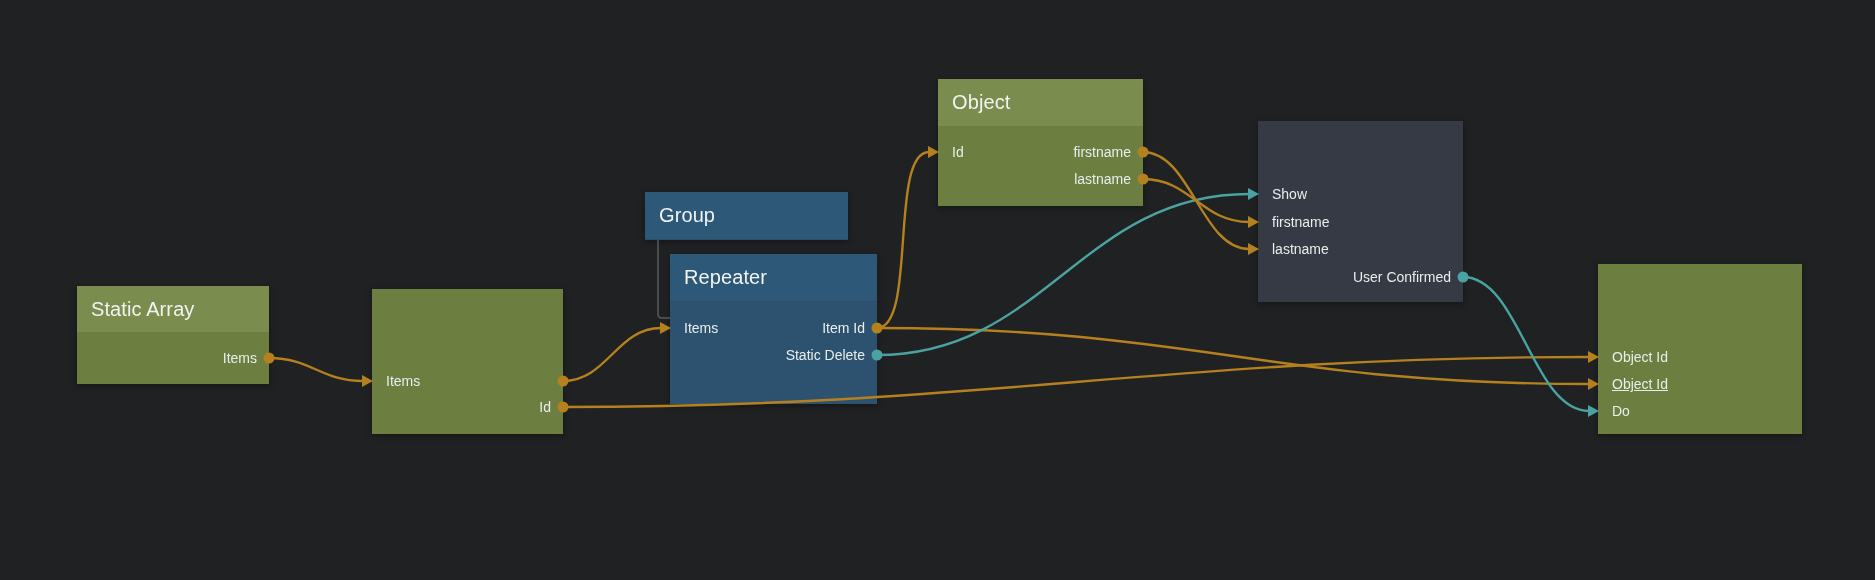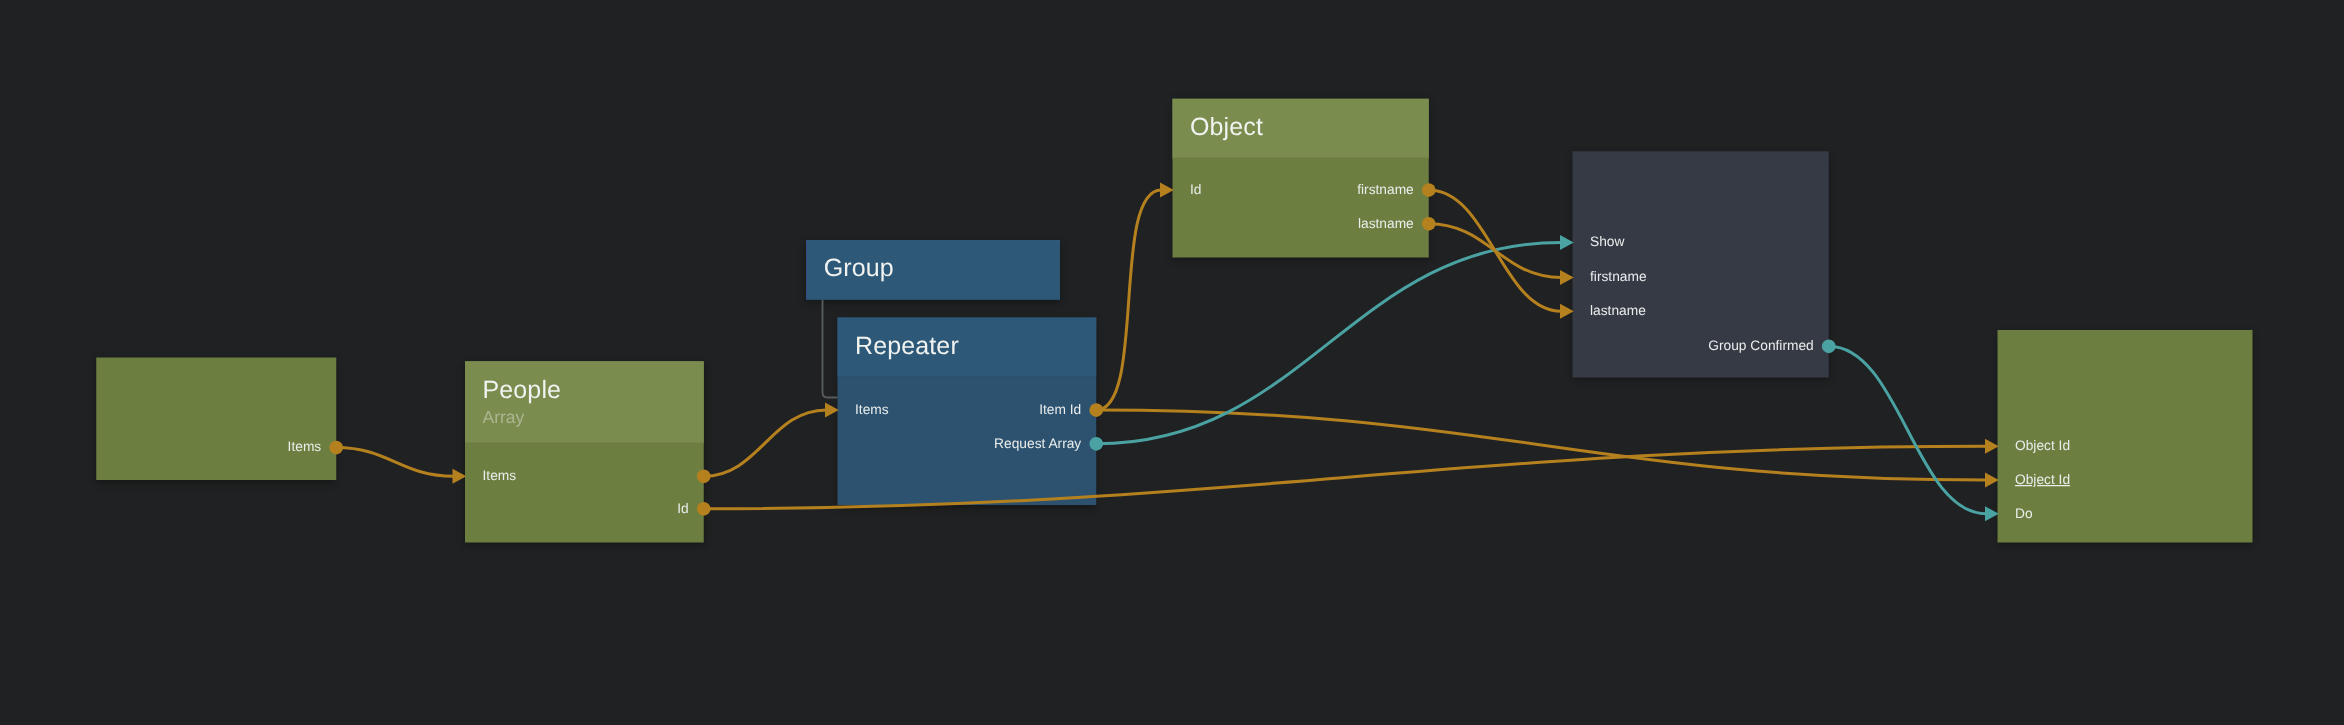--- a/index.html
+++ b/index.html
@@ -34,76 +34,75 @@
   }
   .node-subtitle {
     font-size: 14px;
     line-height: 21px;
     color: rgba(235,241,235,0.42);
   }
   .port-label {
     position: absolute;
     height: 20px;
     line-height: 20px;
-    font-size: 11px;
+    font-size: 14px;
     color: #e9edeb;
     white-space: nowrap;
   }
   .port-label.in  { left: 14px; }
   .port-label.out { right: 12px; text-align: right; }
   #wires {
     position: absolute;
     left: 0; top: 0;
     z-index: 3;
     pointer-events: none;
   }
   .nodes-layer { position: absolute; left: 0; top: 0; z-index: 1; }
 </style>
 </head>
 <body>
 
 <div id="canvas" style="background: rgb(32, 33, 34); width: 1875px; height: 580px;">
   <div class="nodes-layer">
       <div class="node" style="left: 77px; top: 286px; width: 192px; height: 98px; background: rgb(108, 127, 65);">
+        <div class="node-header" style="height: 47px; background: rgb(122, 140, 78);">
+          <div class="node-title">Static Array</div>
+        </div>
         <span class="port-label out" style="top: 62px;">Items</span>
       </div>
       <div class="node" style="left: 372px; top: 289px; width: 191px; height: 145px; background: rgb(108, 127, 65);">
-        <div class="node-header" style="height: 66px; background: rgb(122, 140, 78);">
-          <div class="node-title">People</div>
-          <div class="node-subtitle">Array</div>
-        </div>
         <span class="port-label in" style="top: 82px;">Items</span>
         <span class="port-label out" style="top: 108px;">Id</span>
       </div>
       <div class="node" style="left: 645px; top: 192px; width: 203px; height: 48px; background: #6d28d9;">
         <div class="node-header" style="height: 48px; background: rgb(46, 88, 120);">
           <div class="node-title">Group</div>
         </div>
       </div>
       <div class="node" style="left: 670px; top: 254px; width: 207px; height: 150px; background: rgb(45, 82, 112);">
         <div class="node-header" style="height: 48px; background: rgb(46, 88, 120);">
           <div class="node-title">Repeater</div>
         </div>
         <span class="port-label in" style="top: 64px;">Items</span>
         <span class="port-label out" style="top: 64px;">Item Id</span>
-        <span class="port-label out" style="top: 91px;">Request Array</span>
+        <span class="port-label out" style="top: 91px;">Static Delete</span>
       </div>
       <div class="node" style="left: 938px; top: 79px; width: 205px; height: 127px; background: rgb(108, 127, 65);">
         <div class="node-header" style="height: 48px; background: rgb(122, 140, 78);">
           <div class="node-title">Object</div>
         </div>
         <span class="port-label in" style="top: 63px;">Id</span>
         <span class="port-label out" style="top: 63px;">firstname</span>
         <span class="port-label out" style="top: 90px;">lastname</span>
       </div>
       <div class="node" style="left: 1258px; top: 121px; width: 205px; height: 181px; background: rgb(54, 58, 69);">
         <span class="port-label in" style="top: 63px;">Show</span>
         <span class="port-label in" style="top: 91px;">firstname</span>
         <span class="port-label in" style="top: 118px;">lastname</span>
-        <span class="port-label out" style="top: 146px;">Group Confirmed</span>
+        <span class="port-label out" style="top: 146px;">User Confirmed</span>
       </div>
       <div class="node" style="left: 1598px; top: 264px; width: 204px; height: 170px; background: rgb(108, 127, 65);">
         <span class="port-label in" style="top: 83px;">Object Id</span>
         <span class="port-label in" style="top: 110px; text-decoration: underline;">Object Id</span>
         <span class="port-label in" style="top: 137px;">Do</span>
       </div>
     </div>
   <svg id="wires" width="1875" height="580" viewBox="0 0 1875 580">
       <path d="M658,240 L658,314 Q658,318 662,318 L670,318" stroke="#565b5b" stroke-width="1.5" fill="none"></path>
       <path d="M269,358 C311.3,358 320.7,381 363,381" stroke="#b5811f" stroke-width="2.4" fill="none" stroke-linecap="round"></path>

